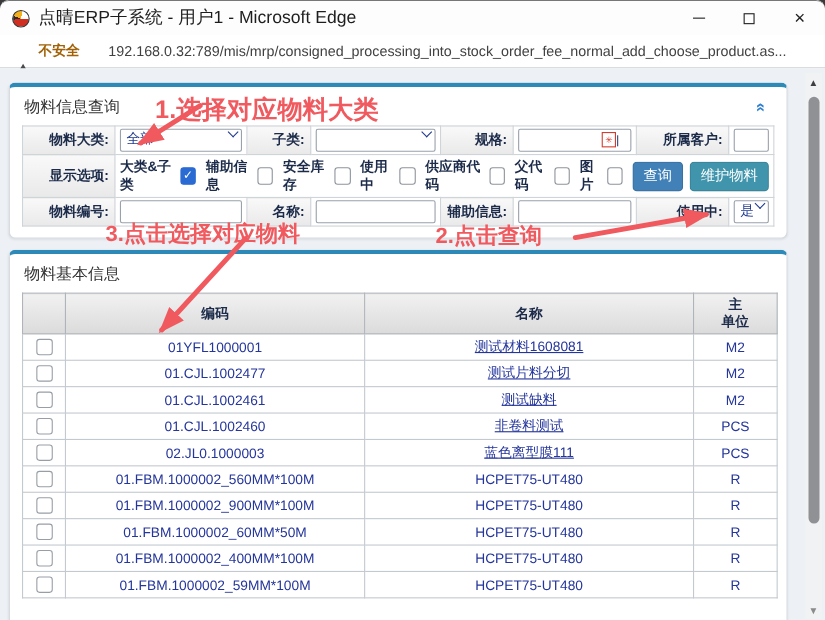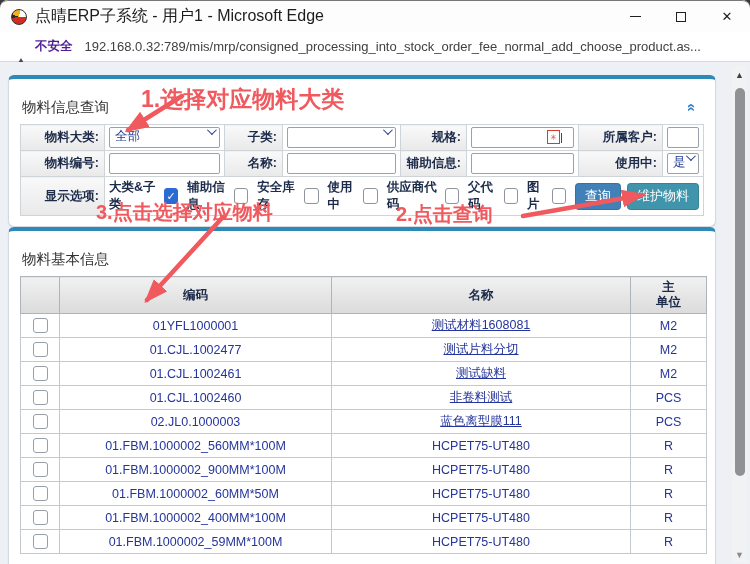--- a/index.html
+++ b/index.html
@@ -30,33 +30,33 @@
   }
   .warn-icon { position:relative; width:14px; height:12px; margin-right:7px; flex:0 0 auto; }
   .warn-icon .tri {
     width:0; height:0; border-left:7px solid transparent; border-right:7px solid transparent;
     border-bottom:12px solid #4a4a4a;
   }
   .warn-icon .bang {
     position:absolute; left:0; top:3px; width:14px; text-align:center;
     color:#fff; font-size:8px; font-weight:bold; line-height:1;
   }
-  .sec-label { font-size:12.5px; font-weight:bold; color:#4c1d95; margin-right:12px; white-space:nowrap; }
+  .sec-label { font-size:12.5px; font-weight:bold; color:#a16207; margin-right:26px; white-space:nowrap; }
   .url-text { font-size:13px; color:#414141; white-space:nowrap; overflow:hidden; }
 
   
   .content { position:absolute; top:62px; left:0; right:0; bottom:0; background:#edf0f4; }
   .panel {
     position:absolute; left:8px; width:708px; background:#fff; box-sizing:border-box;
     border:1px solid #d5dae0; border-top:4px solid #2d89b8; border-radius:6px;
     box-shadow:0 1px 2px rgba(0,0,0,.07);
   }
   #panel-query { top:13px; }
   #panel-result { top:165px; height:420px; border-radius:6px 6px 0 0; }
-  .panel-inner { padding:13px 11px 10px; }
+  .panel-inner { padding:3px 11px 10px; }
   .panel-head { display:flex; align-items:center; justify-content:space-between; padding:6px 2px 7px; }
   .panel-title { font-size:14.5px; color:#333; }
   .collapse-icon {
     color:#2e7fd0; font-size:15px; font-weight:bold; transform:rotate(90deg);
     line-height:1; cursor:pointer; margin-right:6px;
   }
 
   
   table.qform { width:100%; border-collapse:collapse; table-layout:fixed; border:1px solid #c3c9cf; }
   .qform th, .qform td { border:1px solid #cfd4d9; height:15px; padding:2px 4px; box-sizing:border-box; }
@@ -201,80 +201,80 @@
           <td>
                 <div class="spec-wrap">
             <input class="tinput" value="" style="">
             <span class="broken-img-icon">✳</span>
           </div>
               </td>
           <th>所属客户:</th>
           <td><input class="tinput" value="" style=""></td>
         </tr>
         <tr>
+          <th>显示选项:</th>
+          <td class="opts-cell" colspan="7">
+            <div class="opts-flex">
+              <span id="opts-host" style="display:inline-flex;align-items:center;gap:9px;">
+  <span class="opt">
+    <span>大类&amp;子类</span>
+    <span class="cb checked">✓</span>
+  </span>
+
+  <span class="opt">
+    <span>辅助信息</span>
+    <span class="cb"></span>
+  </span>
+
+  <span class="opt">
+    <span>安全库存</span>
+    <span class="cb"></span>
+  </span>
+
+  <span class="opt">
+    <span>使用中</span>
+    <span class="cb"></span>
+  </span>
+
+  <span class="opt">
+    <span>供应商代码</span>
+    <span class="cb"></span>
+  </span>
+
+  <span class="opt">
+    <span>父代码</span>
+    <span class="cb"></span>
+  </span>
+
+  <span class="opt">
+    <span>图片</span>
+    <span class="cb"></span>
+  </span>
+</span>
+              <span class="btn-group">
+                <button class="btn btn-query">查询</button>
+                <button class="btn btn-maintain">维护物料</button>
+              </span>
+            </div>
+          </td>
+        </tr>
+        <tr>
           <th>物料编号:</th>
           <td><input class="tinput" value="" style=""></td>
           <th>名称:</th>
           <td><input class="tinput" value="" style=""></td>
           <th>辅助信息:</th>
           <td><input class="tinput" value="" style=""></td>
           <th>使用中:</th>
           <td>
                 <div class="tselect">
             <span>是</span>
                   <span class="chev"></span>
           </div>
               </td>
-        </tr>
-        <tr>
-          <th>显示选项:</th>
-          <td class="opts-cell" colspan="7">
-            <div class="opts-flex">
-              <span id="opts-host" style="display:inline-flex;align-items:center;gap:9px;">
-  <span class="opt">
-    <span>大类&amp;子类</span>
-    <span class="cb checked">✓</span>
-  </span>
-
-  <span class="opt">
-    <span>辅助信息</span>
-    <span class="cb"></span>
-  </span>
-
-  <span class="opt">
-    <span>安全库存</span>
-    <span class="cb"></span>
-  </span>
-
-  <span class="opt">
-    <span>使用中</span>
-    <span class="cb"></span>
-  </span>
-
-  <span class="opt">
-    <span>供应商代码</span>
-    <span class="cb"></span>
-  </span>
-
-  <span class="opt">
-    <span>父代码</span>
-    <span class="cb"></span>
-  </span>
-
-  <span class="opt">
-    <span>图片</span>
-    <span class="cb"></span>
-  </span>
-</span>
-              <span class="btn-group">
-                <button class="btn btn-query">查询</button>
-                <button class="btn btn-maintain">维护物料</button>
-              </span>
-            </div>
-          </td>
         </tr>
       </tbody>
         </table>
     </div>
   </div>
 
   <div class="panel" id="panel-result">
     <div class="panel-inner">
       <div class="panel-head">
         <span class="panel-title">物料基本信息</span>

